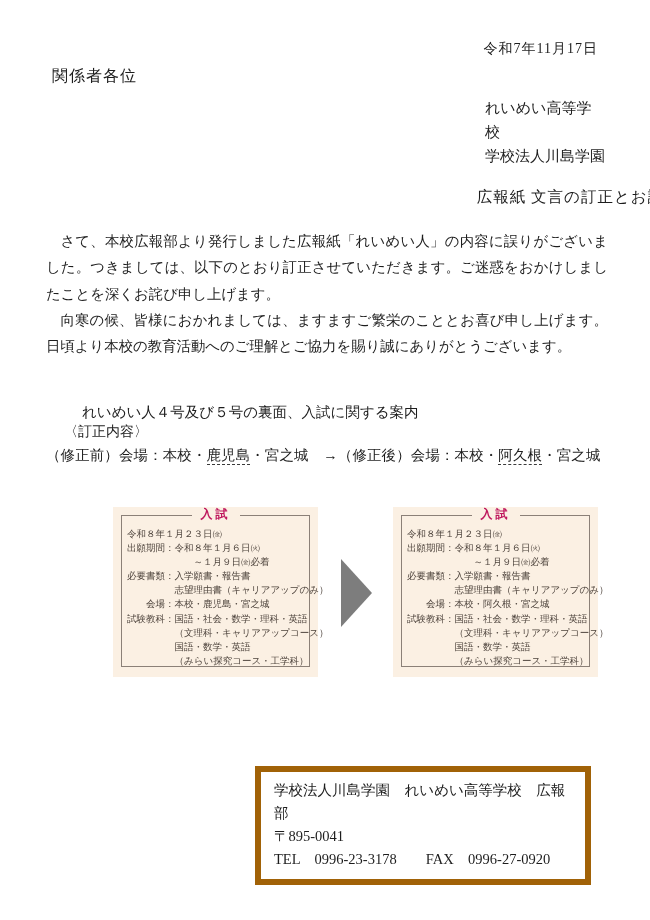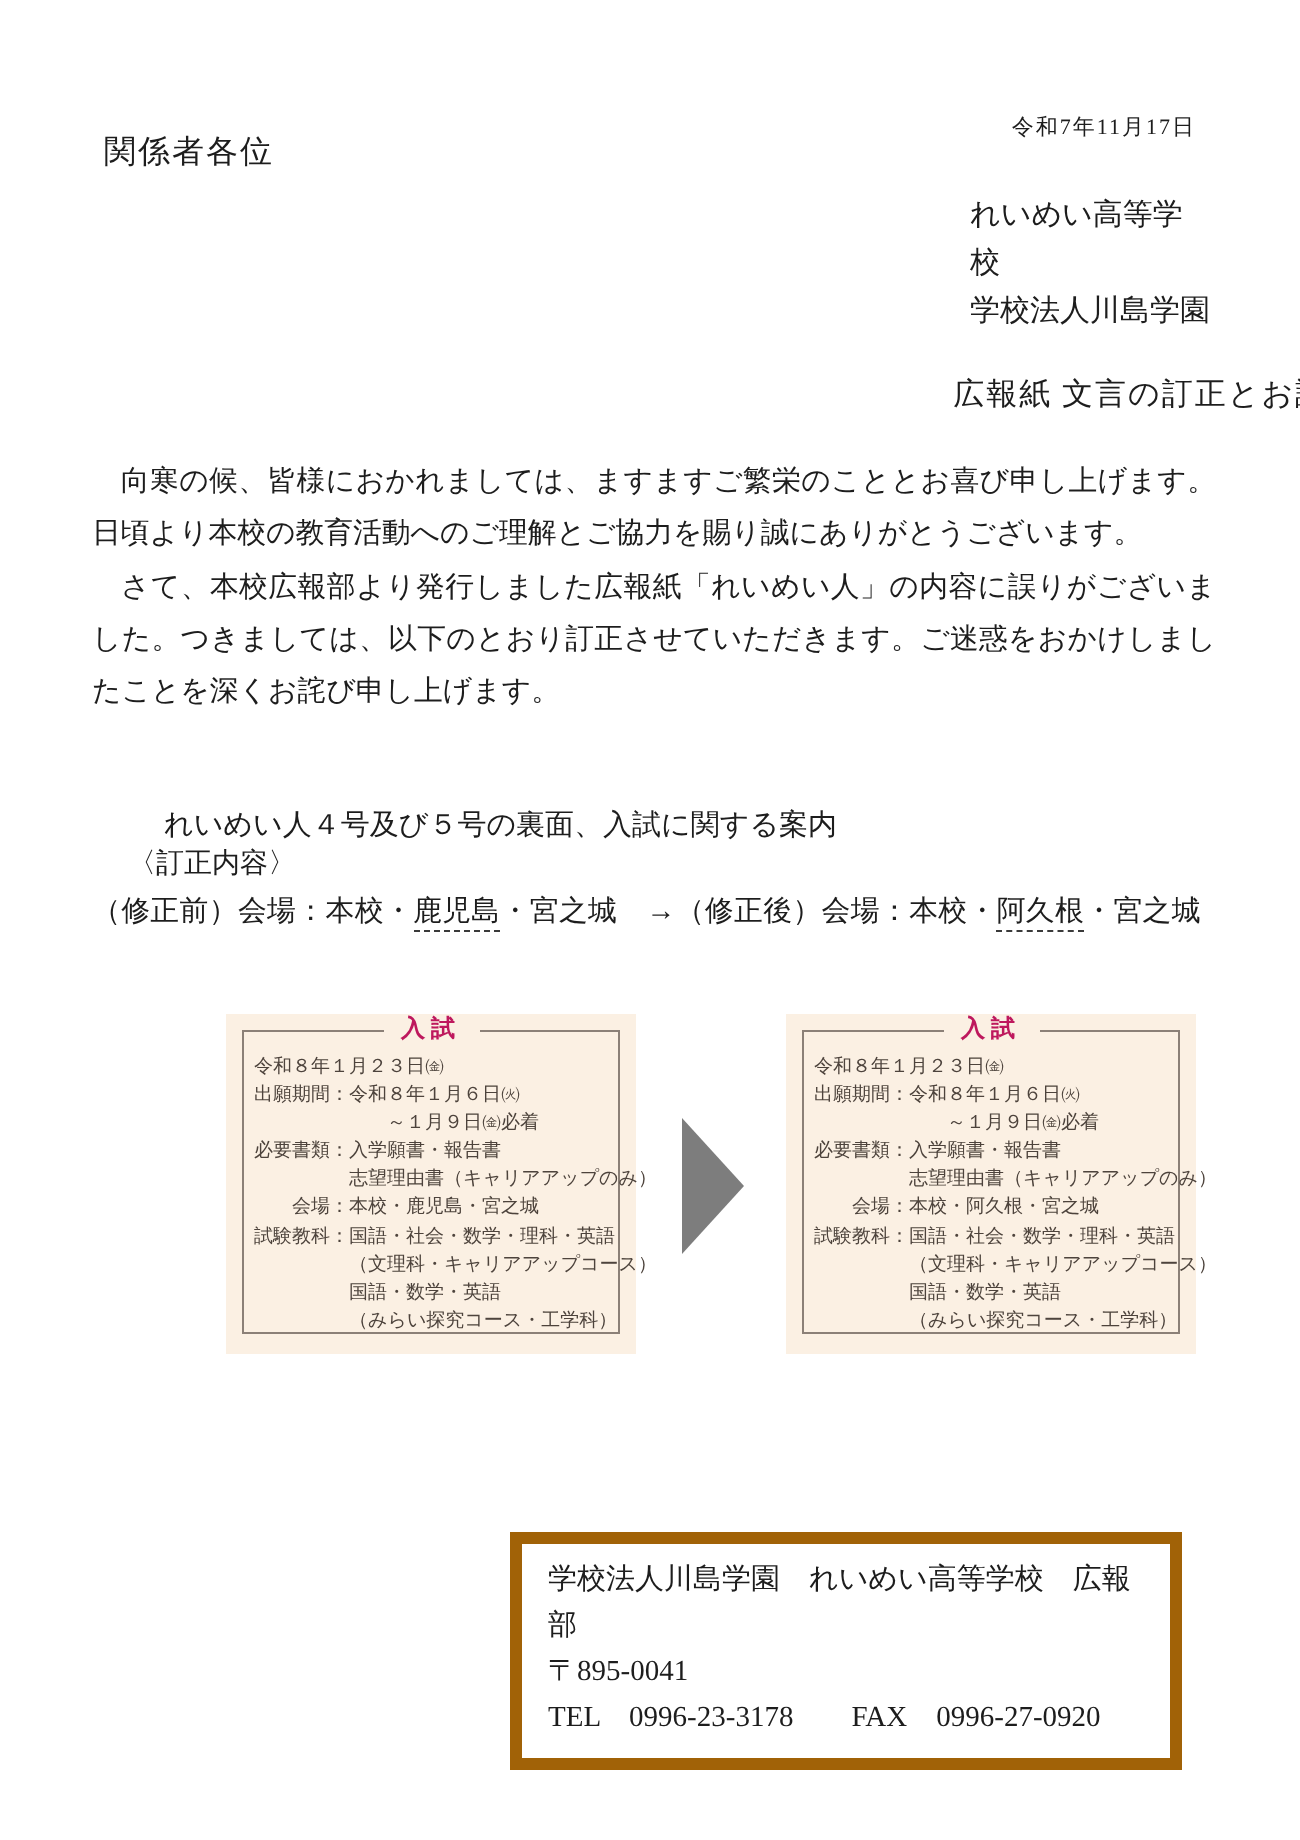--- a/index.html
+++ b/index.html
@@ -4,21 +4,21 @@
 <style>
   html,body{margin:0;padding:0;}
   body{
     width:650px;height:920px;position:relative;background:#ffffff;
     font-family:"Liberation Serif","DejaVu Serif",serif;
     color:#1d1d1d;overflow:hidden;
   }
   .abs{position:absolute;}
 
   
-  .date-line{top:40px;right:52px;font-size:11px;letter-spacing:1px;margin-top:16px;}
+  .date-line{top:40px;right:52px;font-size:14px;letter-spacing:1px;}
   .recipient{top:66px;left:52px;font-size:16px;letter-spacing:1px;}
   .sender-block{top:96px;left:485px;font-size:15px;line-height:24px;width:120px;}
   .sender-dept{text-align:justify;text-align-last:justify;}
 
   
   .doc-title{top:187px;left:0;width:650px;text-align:right;font-size:15.5px;letter-spacing:1px;padding-left:31px;}
 
   
   .body-block{top:228px;left:46px;width:562px;font-size:14.4px;line-height:26.3px;text-align:justify;}
   .body-block p{margin:0;text-indent:1em;}
@@ -66,22 +66,22 @@
 <div class="abs date-line">令和7年11月17日</div>
 <div class="abs recipient">関係者各位</div>
 <div class="abs sender-block">
   <div>れいめい高等学校</div>
   <div>学校法人川島学園</div>
 </div>
 
 <div class="abs doc-title">広報紙 文言の訂正とお詫び</div>
 
 <div class="abs body-block">
+  <p>さて、本校広報部より発行しました広報紙「れいめい人」の内容に誤りがございました。つきましては、以下のとおり訂正させていただきます。ご迷惑をおかけしましたことを深くお詫び申し上げます。</p>
   <p>向寒の候、皆様におかれましては、ますますご繁栄のこととお喜び申し上げます。日頃より本校の教育活動へのご理解とご協力を賜り誠にありがとうございます。</p>
-  <p>さて、本校広報部より発行しました広報紙「れいめい人」の内容に誤りがございました。つきましては、以下のとおり訂正させていただきます。ご迷惑をおかけしましたことを深くお詫び申し上げます。</p>
 </div>
 
 <div class="abs correction-heading">〈訂正内容〉</div>
 <div class="abs correction-target">れいめい人４号及び５号の裏面、入試に関する案内</div>
 <div class="abs correction-line"><span>（修正前）会場：本校・</span><span class="dashed-u">鹿児島</span><span>・宮之城</span><span>　→</span><span>（修正後）会場：本校・</span><span class="dashed-u">阿久根</span><span>・宮之城</span></div>
 
 <div class="abs exam-card card-before">
   <div class="card-inner">
     <div class="card-legend">入試</div>
     <div class="card-line">令和８年１月２３日㈮</div>

